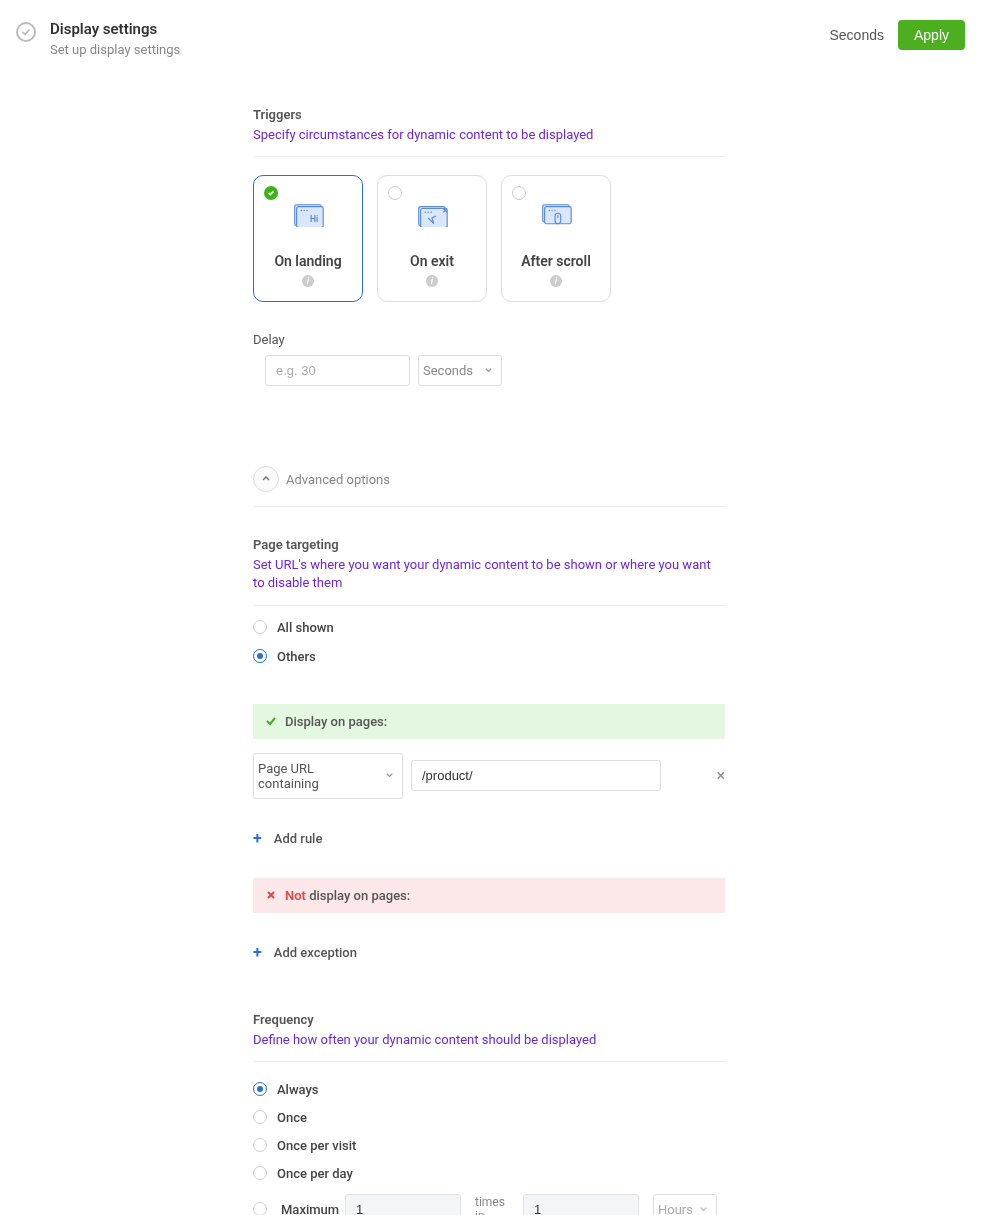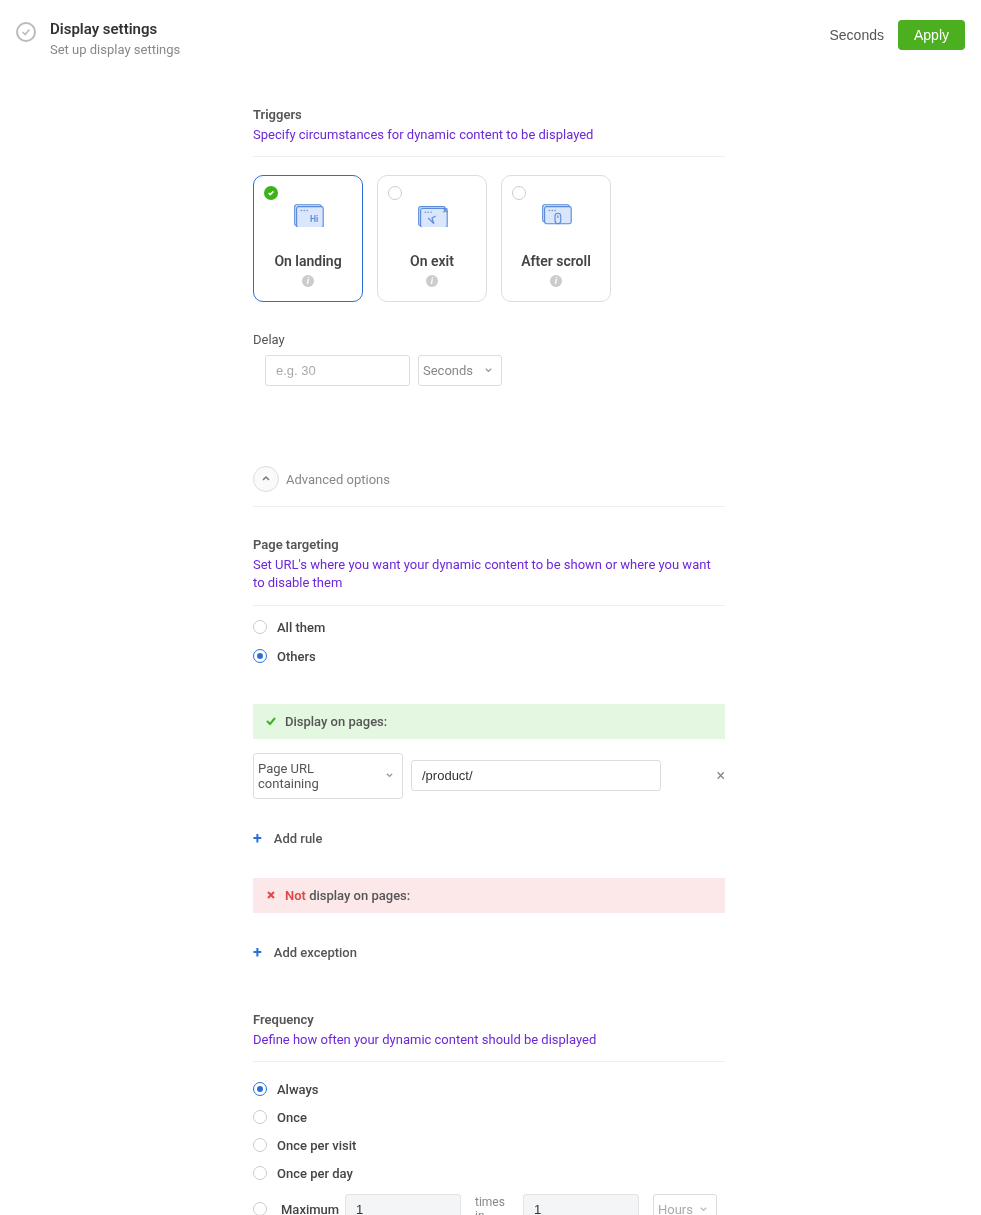--- a/index.html
+++ b/index.html
@@ -170,21 +170,21 @@
   </div>
   <hr class="hr" style="margin-top:0">
 
   <div class="section-block">
     <div class="section-title">Page targeting</div>
     <div class="section-sub">Set URL's where you want your dynamic content to be shown or where you want to disable them</div>
     <hr class="hr">
 
     <div class="radio-row">
       <div class="radio-outer"></div>
-      <div class="radio-label">All them</div>
+      <div class="radio-label">All shown</div>
     </div>
     <div class="radio-row">
       <div class="radio-outer active">
           <div class="radio-inner"></div>
         </div>
       <div class="radio-label">Others</div>
     </div>
 
     <div class="banner green" style="margin-top:40px">
       <svg width="12" height="12" viewBox="0 0 12 12">

